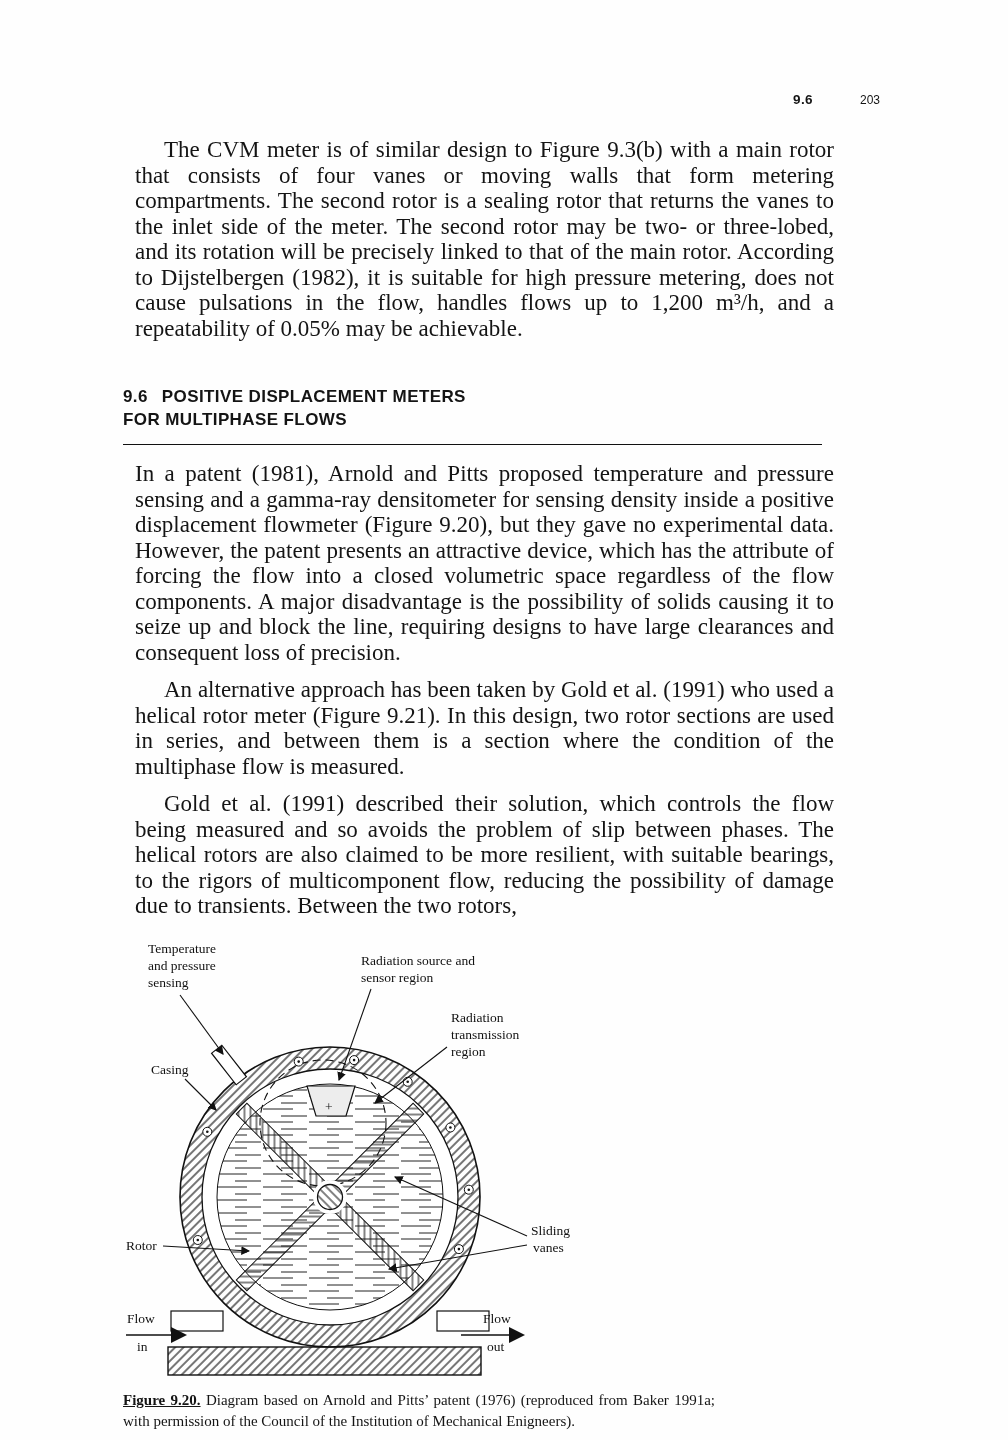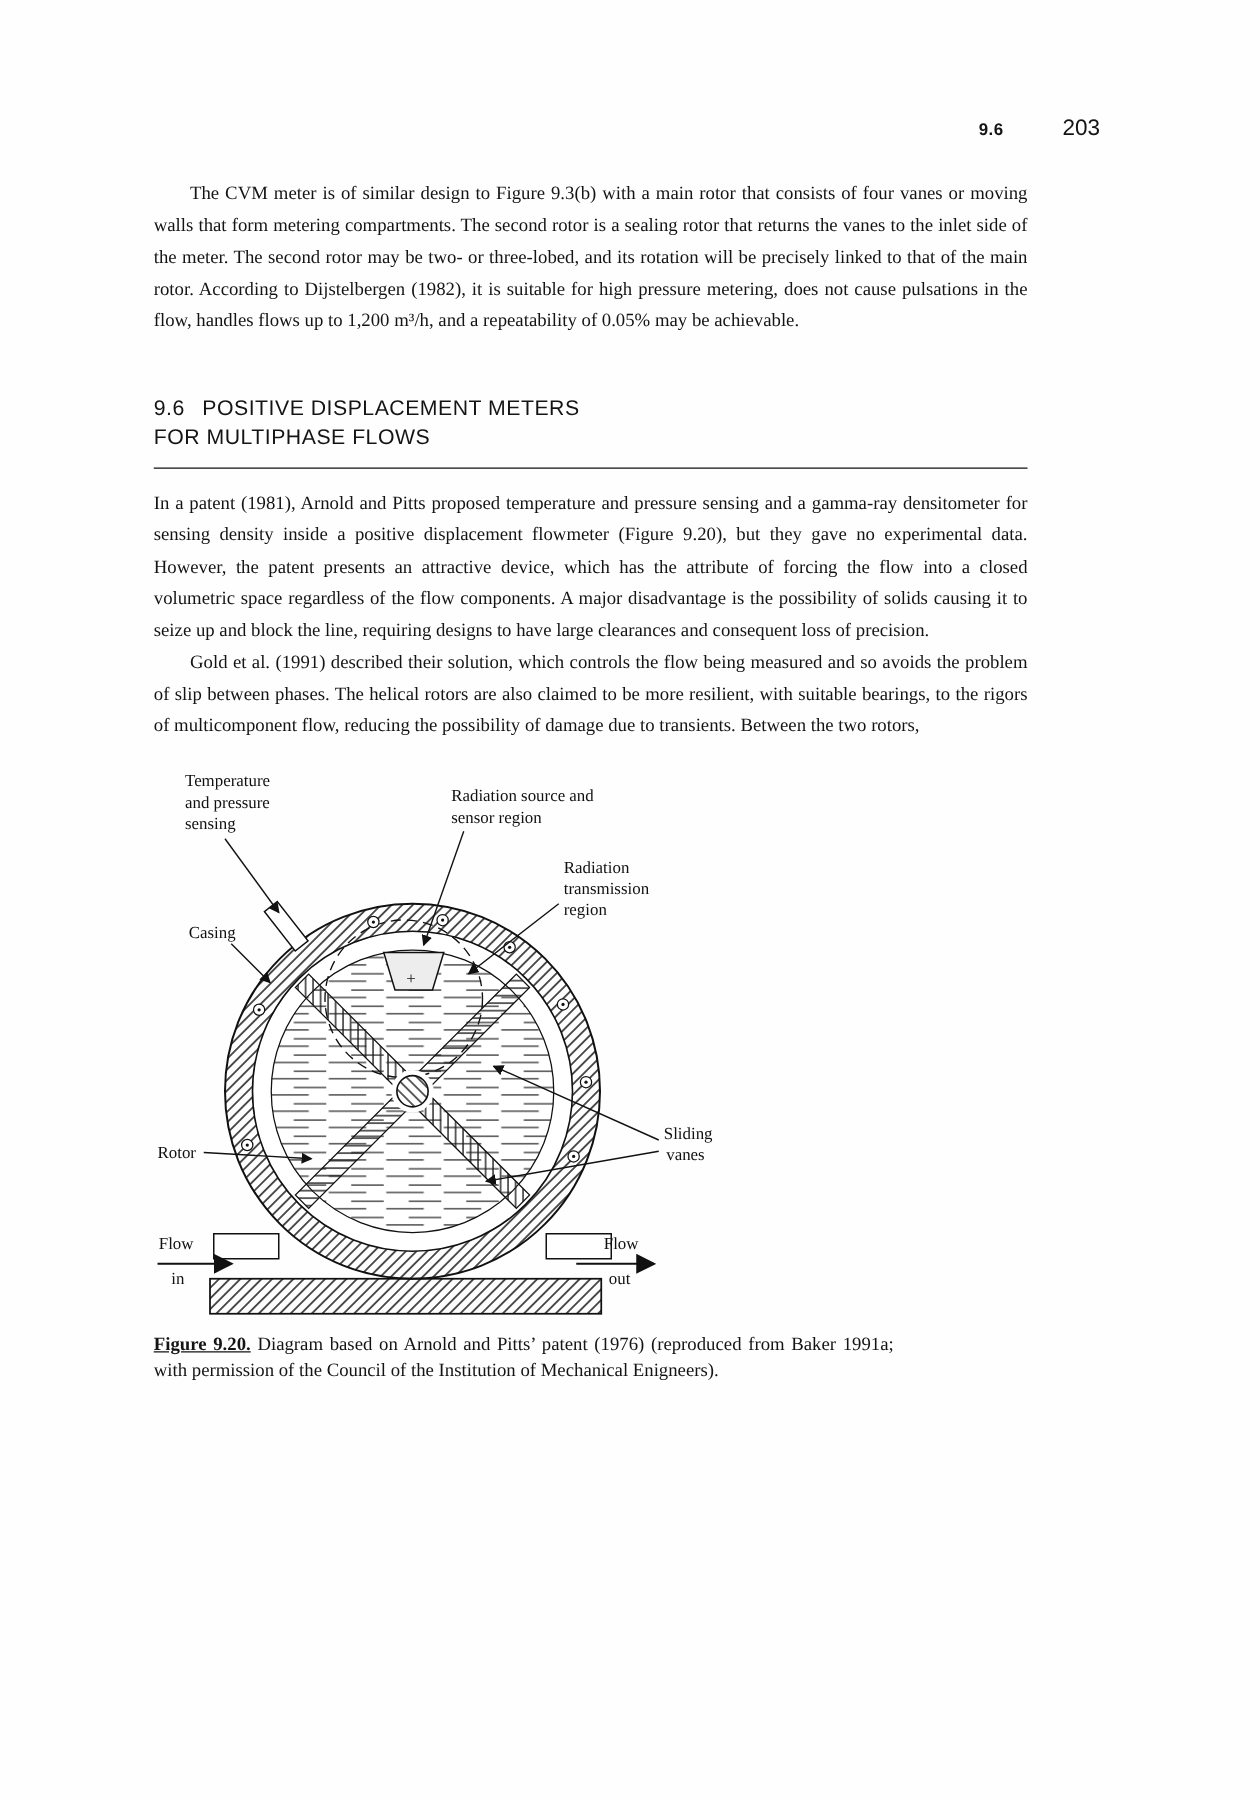--- a/index.html
+++ b/index.html
@@ -20,37 +20,37 @@
     align-items:baseline;
     font-family:"Liberation Sans", sans-serif;
     font-weight:bold;
     font-size:13.5px;
     letter-spacing:.4px;
     margin-bottom:30px;
   }
   .running-header .rh-num{margin-right:9px;}
   .running-header .rh-page{
     font-weight:normal;
-    font-size:18px;
+    font-size:12px;
     margin-left:38px;
     letter-spacing:0;
   }
   
   p.body{
-    margin:0;
-    font-size:15px;
+    margin:12px;
+    font-size:23px;
     line-height:25.5px;
     text-align:justify;
     width:699px;
   }
   p.indent{text-indent:29px;}
   
   .section-heading{
     font-family:"Liberation Sans", sans-serif;
-    font-weight:normal;
+    font-weight:bold;
     font-size:17px;
     line-height:23px;
     letter-spacing:.4px;
     margin:44px 0 0 0;
   }
   .section-heading .sh-num{margin-right:14px;}
   .rule{
     border:none;
     border-top:1.6px solid #111;
     width:699px;
@@ -85,20 +85,21 @@
 
   <p class="body indent">The CVM meter is of similar design to Figure 9.3(b) with a main rotor that consists of four vanes or moving walls that form metering compartments. The second rotor is a sealing rotor that returns the vanes to the inlet side of the meter. The second rotor may be two- or three-lobed, and its rotation will be precisely linked to that of the main rotor. According to Dijstelbergen (1982), it is suitable for high pressure metering, does not cause pulsations in the flow, handles flows up to 1,200 m³/h, and a repeatability of 0.05% may be achievable.</p>
 
   <h2 class="section-heading">
     <span><span class="sh-num">9.6</span><span>POSITIVE DISPLACEMENT METERS</span></span><br>
     <span>FOR MULTIPHASE FLOWS</span>
   </h2>
   <hr class="rule">
 
   <p class="body">In a patent (1981), Arnold and Pitts proposed temperature and pressure sensing and a gamma-ray densitometer for sensing density inside a positive displacement flowmeter (Figure 9.20), but they gave no experimental data. However, the patent presents an attractive device, which has the attribute of forcing the flow into a closed volumetric space regardless of the flow components. A major disadvantage is the possibility of solids causing it to seize up and block the line, requiring designs to have large clearances and consequent loss of precision.</p>
+  <p class="body indent">An alternative approach has been taken by Gold et al. (1991) who used a helical rotor meter (Figure 9.21). In this design, two rotor sections are used in series, and between them is a section where the condition of the multiphase flow is measured.</p>
   <p class="body indent">Gold et al. (1991) described their solution, which controls the flow being measured and so avoids the problem of slip between phases. The helical rotors are also claimed to be more resilient, with suitable bearings, to the rigors of multicomponent flow, reducing the possibility of damage due to transients. Between the two rotors,</p>
 
   <figure>
     <svg width="560" height="445" viewBox="0 0 560 445">
       <defs>
         <pattern id="hatch" width="6" height="6" patternUnits="userSpaceOnUse" patternTransform="rotate(45)">
           <line x1="3" y1="0" x2="3" y2="6" stroke="#1a1a1a" stroke-width="1.2"></line>
         </pattern>
         <pattern id="hatch2" width="6" height="6" patternUnits="userSpaceOnUse" patternTransform="rotate(-45)">
           <line x1="3" y1="0" x2="3" y2="6" stroke="#1a1a1a" stroke-width="1.1"></line>

